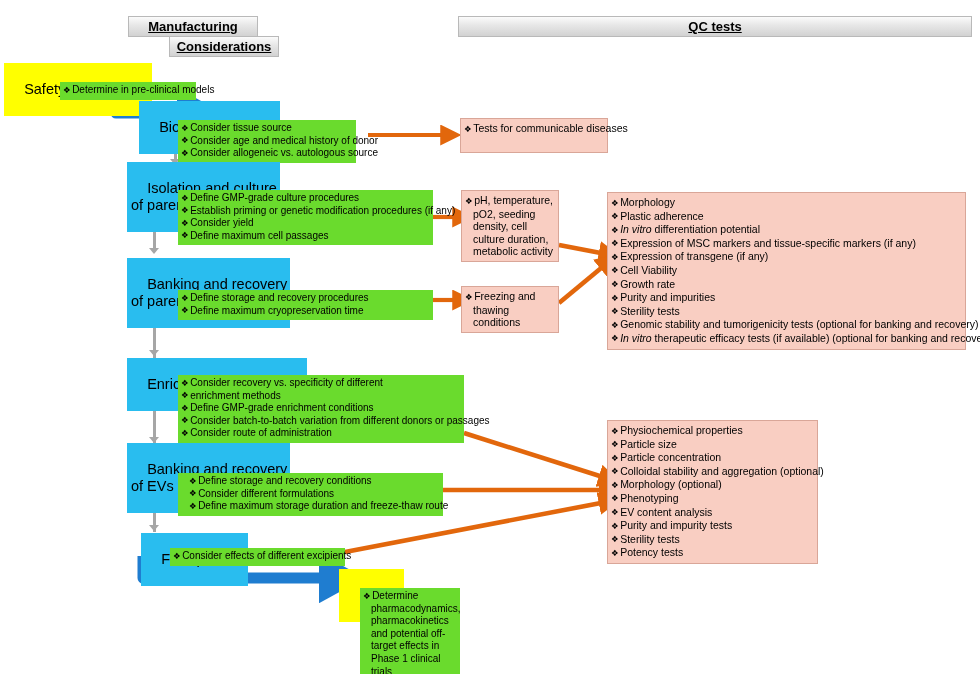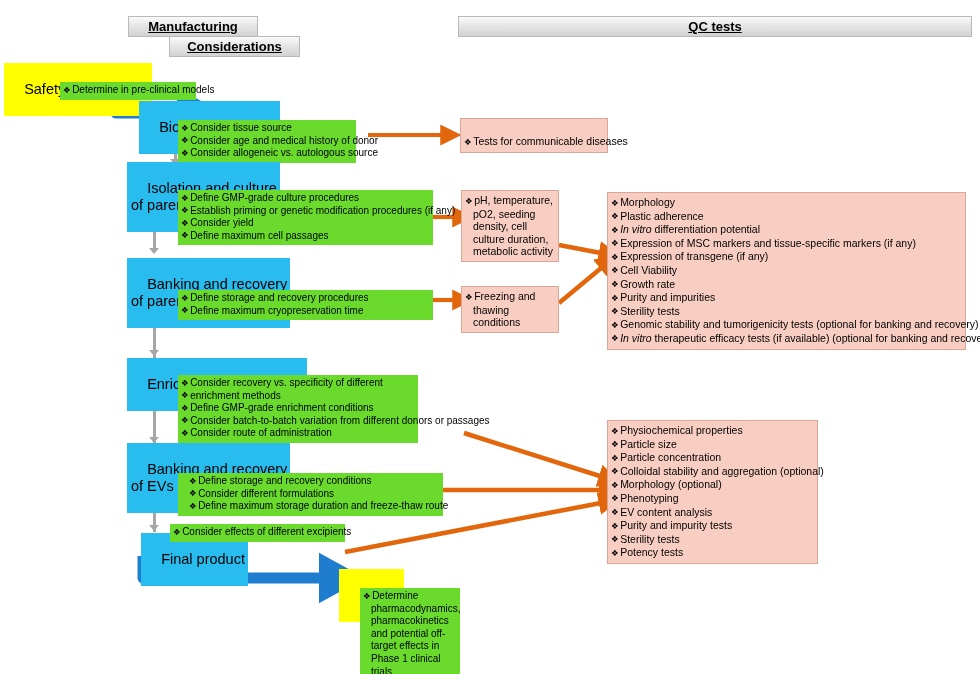--- a/index.html
+++ b/index.html
@@ -159,21 +159,21 @@
 
   <div class="abs gline" style="left:153px; top:378px; width:3px; height:66px;"></div>
   <div class="abs garrow" style="left:149px; top:437px;"></div>
 
   <div class="abs gline" style="left:153px; top:466px; width:3px; height:66px;"></div>
   <div class="abs garrow" style="left:149px; top:525px;"></div>
 
   <div class="abs hdr" style="left:128px; top:16px; width:130px;">
     <span>Manufacturing</span>
   </div>
-  <div class="abs hdr" style="left:169px; top:36px; width:131px;">
+  <div class="abs hdr" style="left:169px; top:36px; width:110px;">
     <span>Considerations</span>
   </div>
   <div class="abs hdr" style="left:458px; top:16px; width:514px;">
     <span>QC tests</span>
   </div>
 
   <div class="abs yellow" style="left:4px; top:63px;">
     <span>Safety and Efficacy</span>
   </div>
   <div class="abs green" style="left:60px; top:82px; width:136px;">
@@ -213,21 +213,21 @@
   <div class="abs green" style="left:178px; top:290px; width:255px;">
     <ul>
       <li>Define storage and recovery procedures</li>
       <li>Define maximum cryopreservation time</li>
     </ul>
   </div>
 
   <div class="abs stage" style="left:127px; top:358px;">
     <span>Enrichment of MSC-EVs</span>
   </div>
-  <div class="abs green" style="left:178px; top:375px; width:240px;">
+  <div class="abs green" style="left:178px; top:375px; width:286px;">
     <ul>
       <li>Consider recovery vs. specificity of different</li>
       <li>enrichment methods</li>
       <li>Define GMP-grade enrichment conditions</li>
       <li>Consider batch-to-batch variation from different donors or passages</li>
       <li>Consider route of administration</li>
     </ul>
   </div>
 
   <div class="abs stage" style="left:127px; top:443px;">
@@ -238,36 +238,36 @@
     <ul>
       <li>Define storage and recovery conditions</li>
       <li>Consider different formulations</li>
       <li>Define maximum storage duration and freeze-thaw route</li>
     </ul>
   </div>
 
   <div class="abs stage" style="left:141px; top:533px;">
     <span>Final product</span>
   </div>
-  <div class="abs green" style="left:170px; top:524px; width:175px;">
+  <div class="abs green" style="left:170px; top:548px; width:175px;">
     <ul>
       <li>Consider effects of different excipients</li>
     </ul>
   </div>
 
   <div class="abs yellow" style="left:339px; top:569px;">
     <span>Safety</span>
   </div>
   <div class="abs green wrapli" style="left:360px; top:588px; width:100px;">
     <ul>
       <li style="padding-left:8px; text-indent:-8px;">Determine pharmacodynamics, pharmacokinetics and potential off-target effects in Phase 1 clinical trials</li>
     </ul>
   </div>
 
-  <div class="abs pink" style="left:460px; top:118px; width:148px; height:35px; display:flex; align-items:flex-end;">
+  <div class="abs pink" style="left:460px; top:118px; width:148px; height:35px; display:flex; align-items:flex-start;">
     <ul style="width:100%">
       <li>Tests for communicable diseases</li>
     </ul>
   </div>
 
   <div class="abs pink wrapli" style="left:461px; top:190px; width:98px;">
     <ul>
       <li style="padding-left:8px; text-indent:-8px;">pH, temperature, pO2, seeding density, cell culture duration, metabolic activity</li>
     </ul>
   </div>

